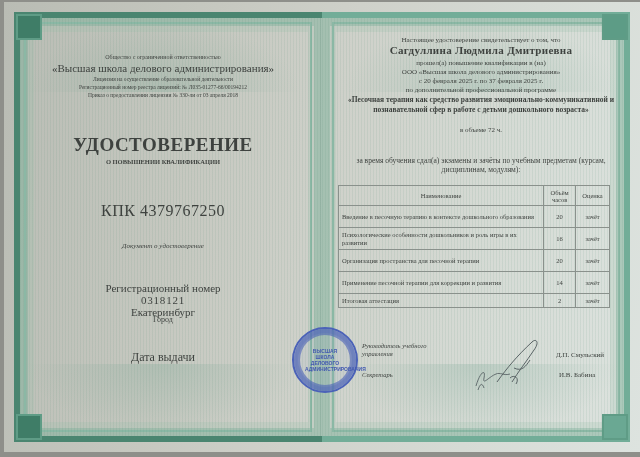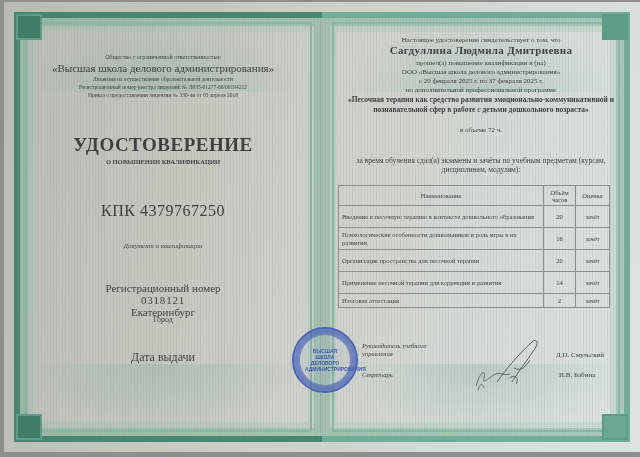--- a/index.html
+++ b/index.html
@@ -130,21 +130,21 @@
 
     <div class="center org-line1">Общество с ограниченной ответственностью</div>
     <div class="center org-name">«Высшая школа делового администрирования»</div>
     <div class="center org-lic">Лицензия на осуществление образовательной деятельности</div>
     <div class="center org-reg">Регистрационный номер реестра лицензий: № Л035-01277-66/00194212</div>
     <div class="center org-order">Приказ о предоставлении лицензии № 330-ли от 03 апреля 2018</div>
 
     <div class="center title">УДОСТОВЕРЕНИЕ</div>
     <div class="center subtitle">о повышении квалификации</div>
     <div class="center kpk">КПК 4379767250</div>
-    <div class="center doctype">Документ о квалификации</div>
+    <div class="center doctype">Документ о удостоверение</div>
     <div class="center reg-label">Регистрационный номер</div>
     <div class="center reg-num">0318121</div>
     <div class="center city-label">Город</div>
     <div class="center city">Екатеринбург</div>
     <div class="center date-label">Дата выдачи</div>
   </div>
 
   <div class="page page-right">
     <div class="frame frame-right">
       <div class="frame-inner-hatch"></div>

